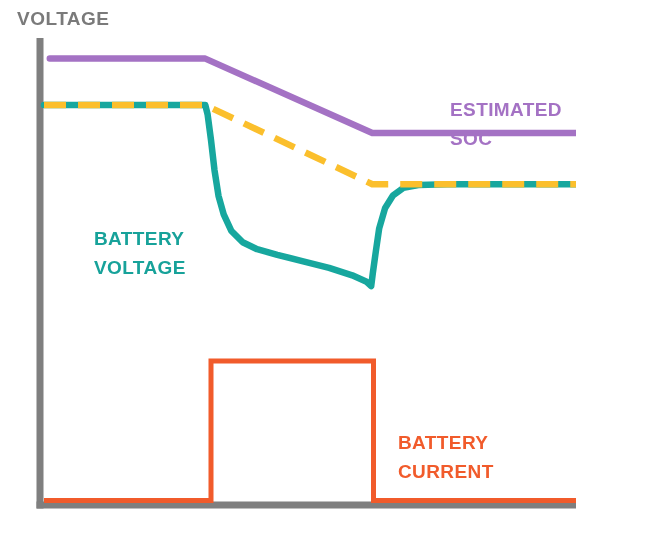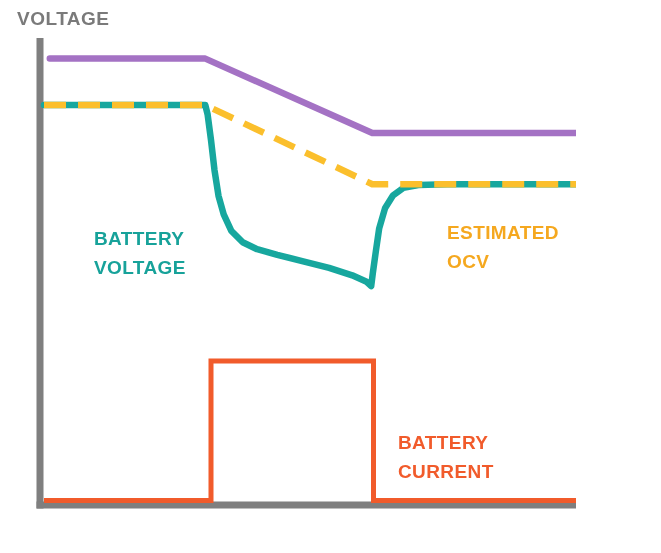--- a/index.html
+++ b/index.html
@@ -46,18 +46,18 @@
     <polyline fill="none" stroke-width="6.5" stroke-linecap="butt" stroke-linejoin="round" points="44.0,105.1 205.3,105.1 372.3,184.2 620.0,184.2" stroke="#fbbf2c" stroke-dasharray="22 12"></polyline>
     <polyline fill="none" stroke-width="6.5" stroke-linecap="round" stroke-linejoin="round" points="49.8,58.6 205.3,58.6 372.3,133.0 620.0,133.0" stroke="#a472c4"></polyline>
     <polyline fill="none" stroke-width="5" stroke-linecap="butt" stroke-linejoin="miter" points="44.0,500.4 211.0,500.4 211.0,360.9 373.5,360.9 373.5,500.4 614.2,500.4" stroke="#f15b2b"></polyline>
   </svg>
 
   <div class="axis-lbl" style="left: 17px; top: 8px; color: rgb(122, 122, 122);">VOLTAGE</div>
   <div class="axis-lbl" style="left: 576px; top: 521px; color: #be185d;">TIME</div>
 
   <div class="watermark" style="left: 481px; top: 527px; z-index: -1; color: rgb(242, 168, 124);">www.cntronics.com</div>
 
-  <div class="lbl" style="left: 447px; top: 218px; color: rgb(245, 168, 31);">ESTIMATED OCV</div>
+  <div class="lbl" style="left: 450px; top: 95px; color: rgb(164, 114, 196);">ESTIMATED SOC</div>
   <div class="lbl" style="left: 94px; top: 224px; color: rgb(23, 162, 154);">BATTERY
 VOLTAGE</div>
   <div class="lbl" style="left: 398px; top: 428px; color: rgb(241, 91, 43);">BATTERY
 CURRENT</div>
 </div>
 
 </body></html>

